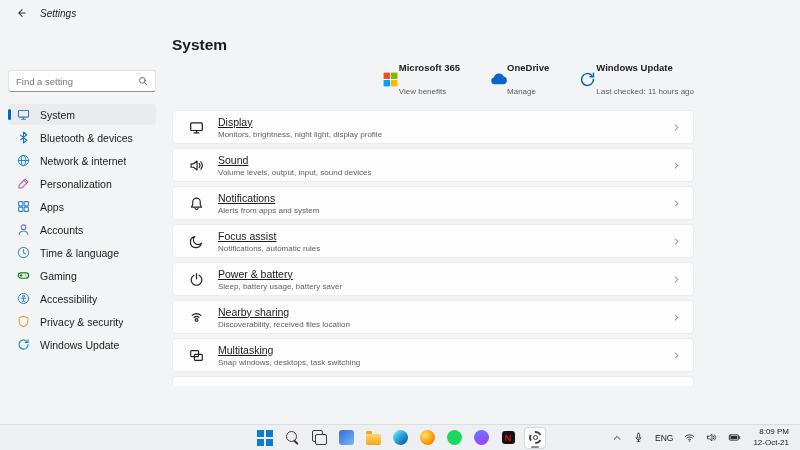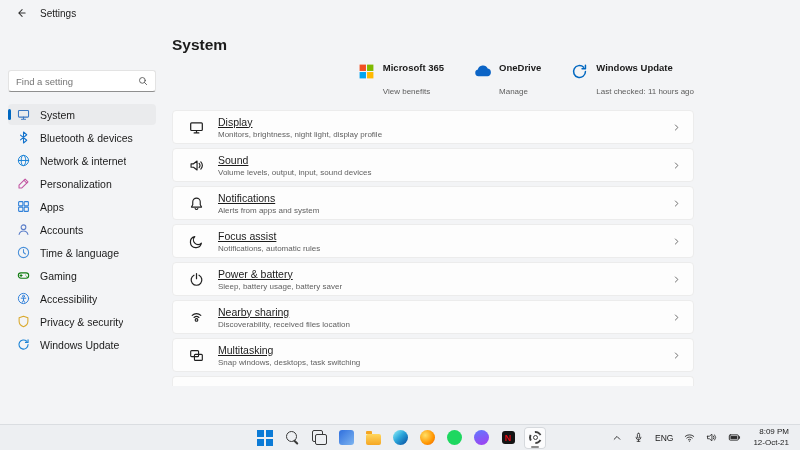--- a/index.html
+++ b/index.html
@@ -6,21 +6,21 @@
   html,body { width:800px; height:450px; overflow:hidden; }
   body {
     font-family: "Liberation Sans", "DejaVu Sans", sans-serif;
     color:#1b1b1b; background:#f3f4f6;
   }
   button { border:none; background:transparent; font:inherit; color:inherit; cursor:pointer; }
 
   .screen { width:800px; height:450px; display:flex; flex-direction:column; }
 
   
-  .titlebar { height:26px; flex:none; display:flex; align-items:center; gap:8px; padding:0 10px; }
+  .titlebar { height:26px; flex:none; display:flex; align-items:center; gap:8px; padding:0 10px;font-style:italic; }
   .back-btn { width:22px; height:20px; display:flex; align-items:center; justify-content:center; border-radius:3px; color:#333; }
   .back-btn svg { width:12px; height:12px; }
   .titlebar-text { font-size:10px; }
 
   
   .winbody { flex:1; display:flex; min-height:0; }
 
   
   .sidebar { width:162px; flex:none; padding:44px 6px 0 8px; }
   .search-box { height:22px; background:#fff; border:1px solid #e3e3e3; border-bottom:1px solid #8f8f8f;
@@ -36,21 +36,21 @@
   .nav-item.active::before { content:""; position:absolute; left:0; top:5px; bottom:5px; width:3px; border-radius:2px; background:#0067c0; }
   .nav-icon { width:13px; height:13px; flex:none; display:block; }
   .nav-icon svg { width:13px; height:13px; display:block; }
   .nav-label { white-space:nowrap; overflow:hidden; }
 
   
   .main { width:522px; flex:none; margin-left:10px; padding-top:4px; }
   .page-title { font-size:15.5px; font-weight:700; margin-top:6px; }
 
   .promos { display:flex; justify-content:flex-end; gap:30px; margin-top:8px; }
-  .promo { display:flex; gap:8px; align-items:flex-start; }
+  .promo { display:flex; align-items:center; }
   .promo-icon { width:17px; height:17px; flex:none; margin-top:1px; }
   .promo-icon svg { width:17px; height:17px; display:block; }
   .promo-text { display:flex; flex-direction:column; }
   .promo-title { font-size:9.5px; font-weight:700; }
   .promo-sub { font-size:8px; color:#5d5d5d; margin-top:14px; }
 
   .cards { margin-top:14px; display:flex; flex-direction:column; gap:4px; }
   .card { background:#fdfdfd; border:1px solid #ececec; border-radius:4px; height:34px;
     display:flex; align-items:center; gap:14px; padding:0 12px 0 16px; }
   .card-icon { width:15px; height:15px; flex:none; color:#1f1f1f; }

